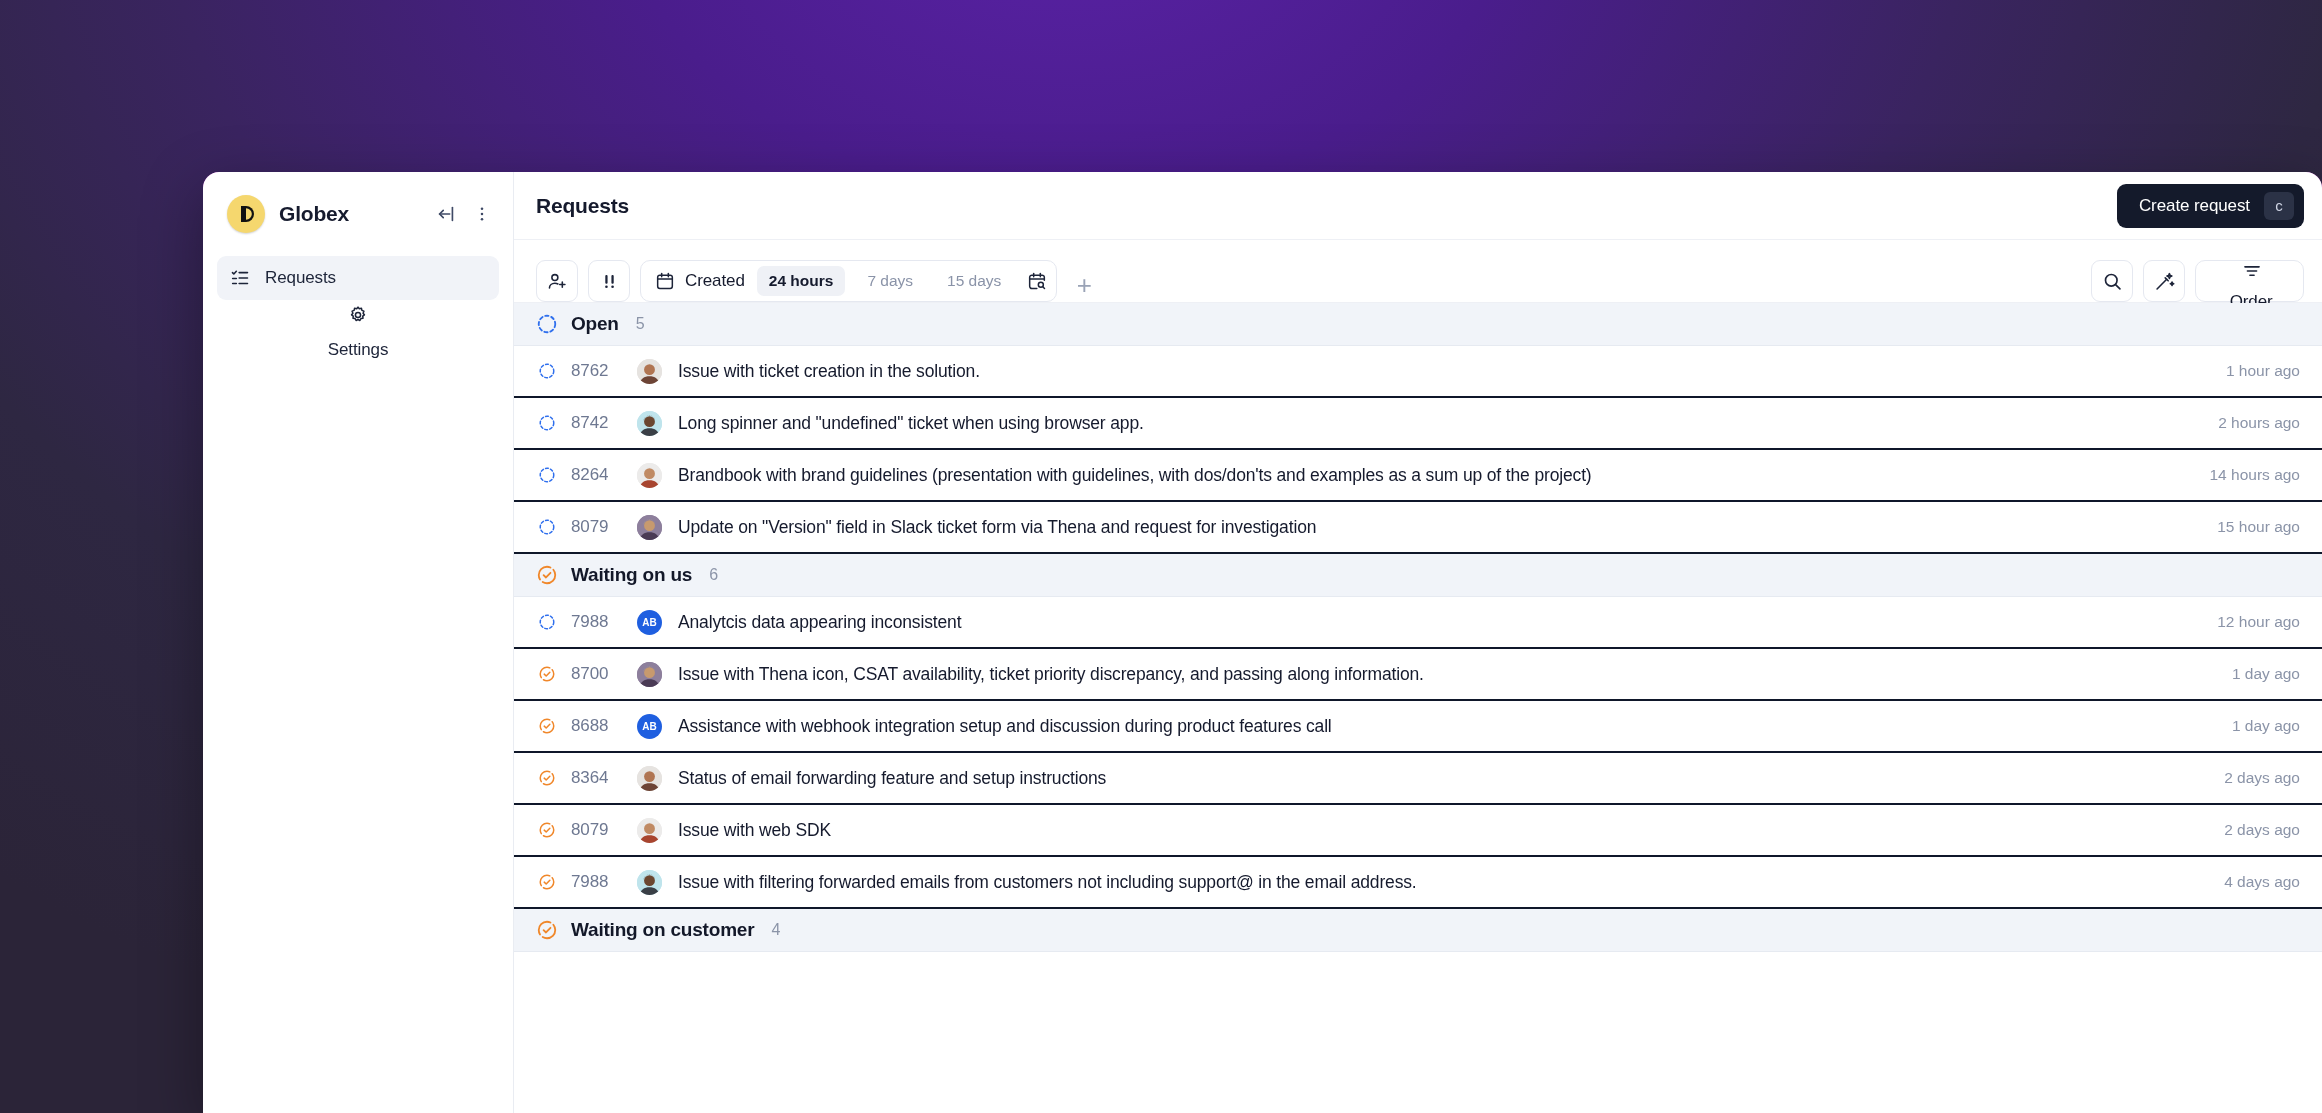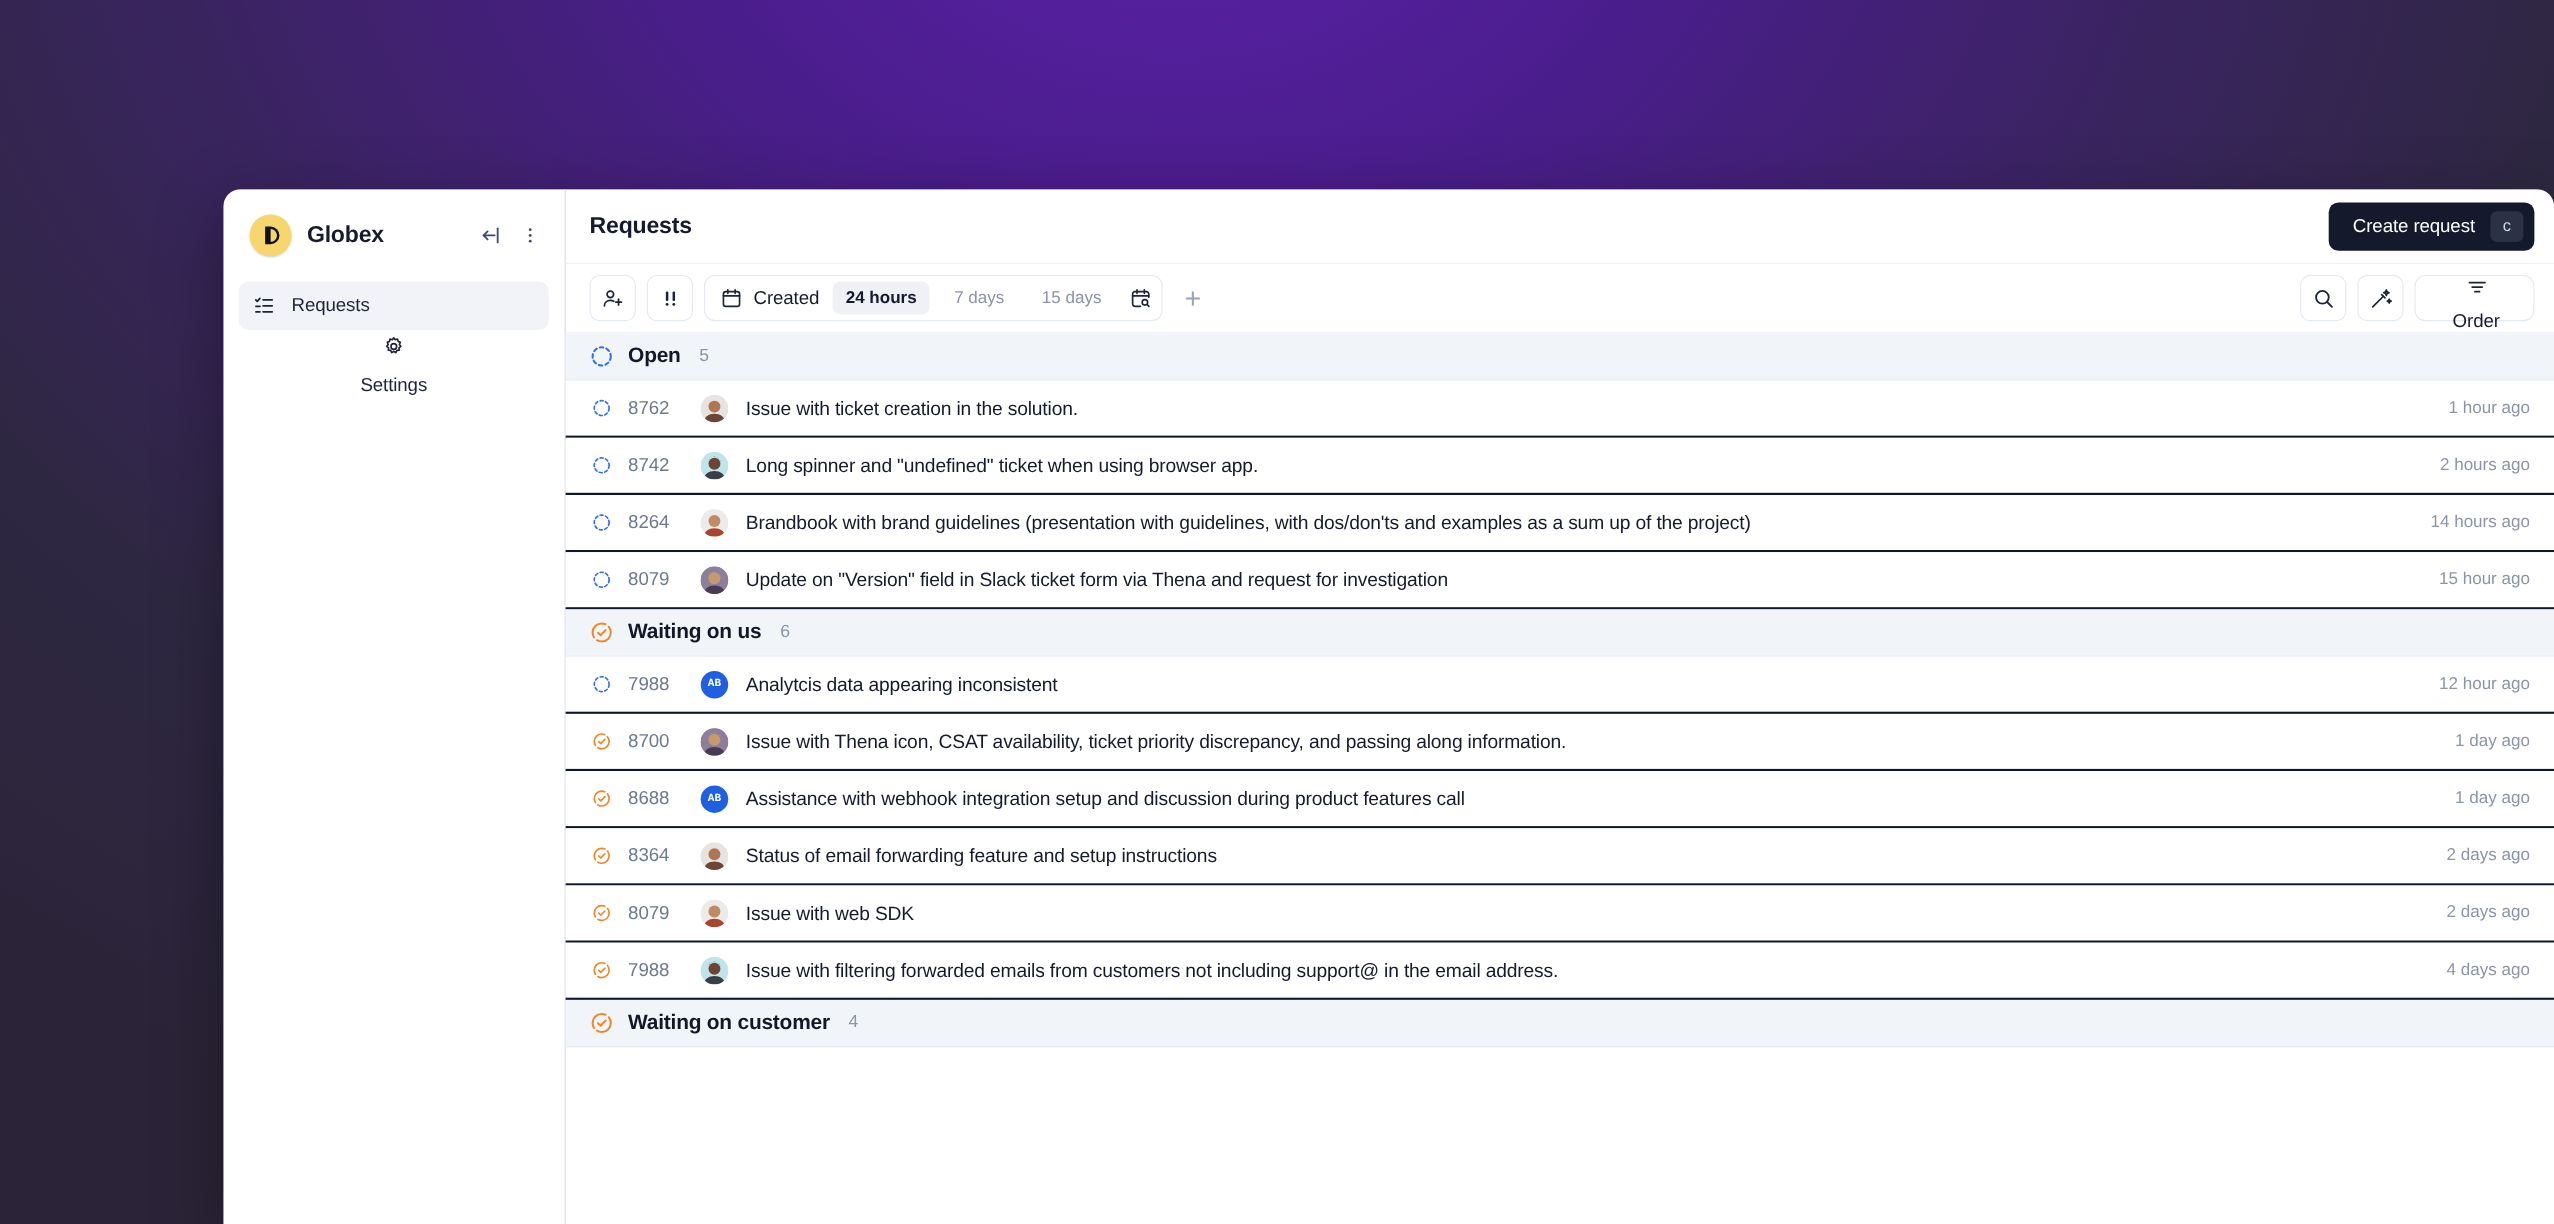--- a/index.html
+++ b/index.html
@@ -99,21 +99,21 @@
     background: #2b3246; color: #cfd5e4;
     border-radius: 6px;
     min-width: 30px; height: 28px;
     display: flex; align-items: center; justify-content: center;
     font-size: 15px;
   }
 
   
   .filterbar {
     height: 63px; flex: 0 0 63px;
-    display: flex; align-items: center;
+    display: flex; align-items: flex-end;
     padding: 0 18px 0 22px;
     gap: 10px;
     border-bottom: 1px solid #eef0f5;
   }
   .sq-btn {
     width: 42px; height: 42px;
     border: 1px solid #e5e8f0; border-radius: 9px;
     background: #fff;
     display: flex; align-items: center; justify-content: center;
     cursor: pointer; color: #1d2439;
@@ -167,21 +167,21 @@
     background: #fff;
   }
   .row-status { flex: 0 0 22px; display: flex; align-items: center; justify-content: center; margin-right: 13px;}
   .row-id { font-size: 17px; color: #6d7governing; }
   .row-id { font-size: 17px; color: #6e7891; flex: 0 0 58px; letter-spacing: -0.1px;}
   .row-avatar {
     width: 25px; height: 25px; border-radius: 50%;
     flex: 0 0 25px; margin: 0 16px 0 8px;
     overflow: hidden; position: relative;
     display: flex; align-items: center; justify-content: center;
-    font-size: 10px; font-weight: 700; color: #fff; font-family: Liberation Mono, monospace;
+    font-size: 10px; font-weight: 700; color: #fff;
   }
   .row-title { font-size: 17.5px; color: #151a2d; letter-spacing: -0.15px; flex: 1 1 auto; white-space: nowrap; overflow: hidden; text-overflow: ellipsis;}
   .row-time { font-size: 15.5px; color: #8b94a8; flex: 0 0 auto; padding-left: 20px;}
 
   
   .av-photo { position:absolute; inset:0; }
 </style>
 </head>
 <body>
 

